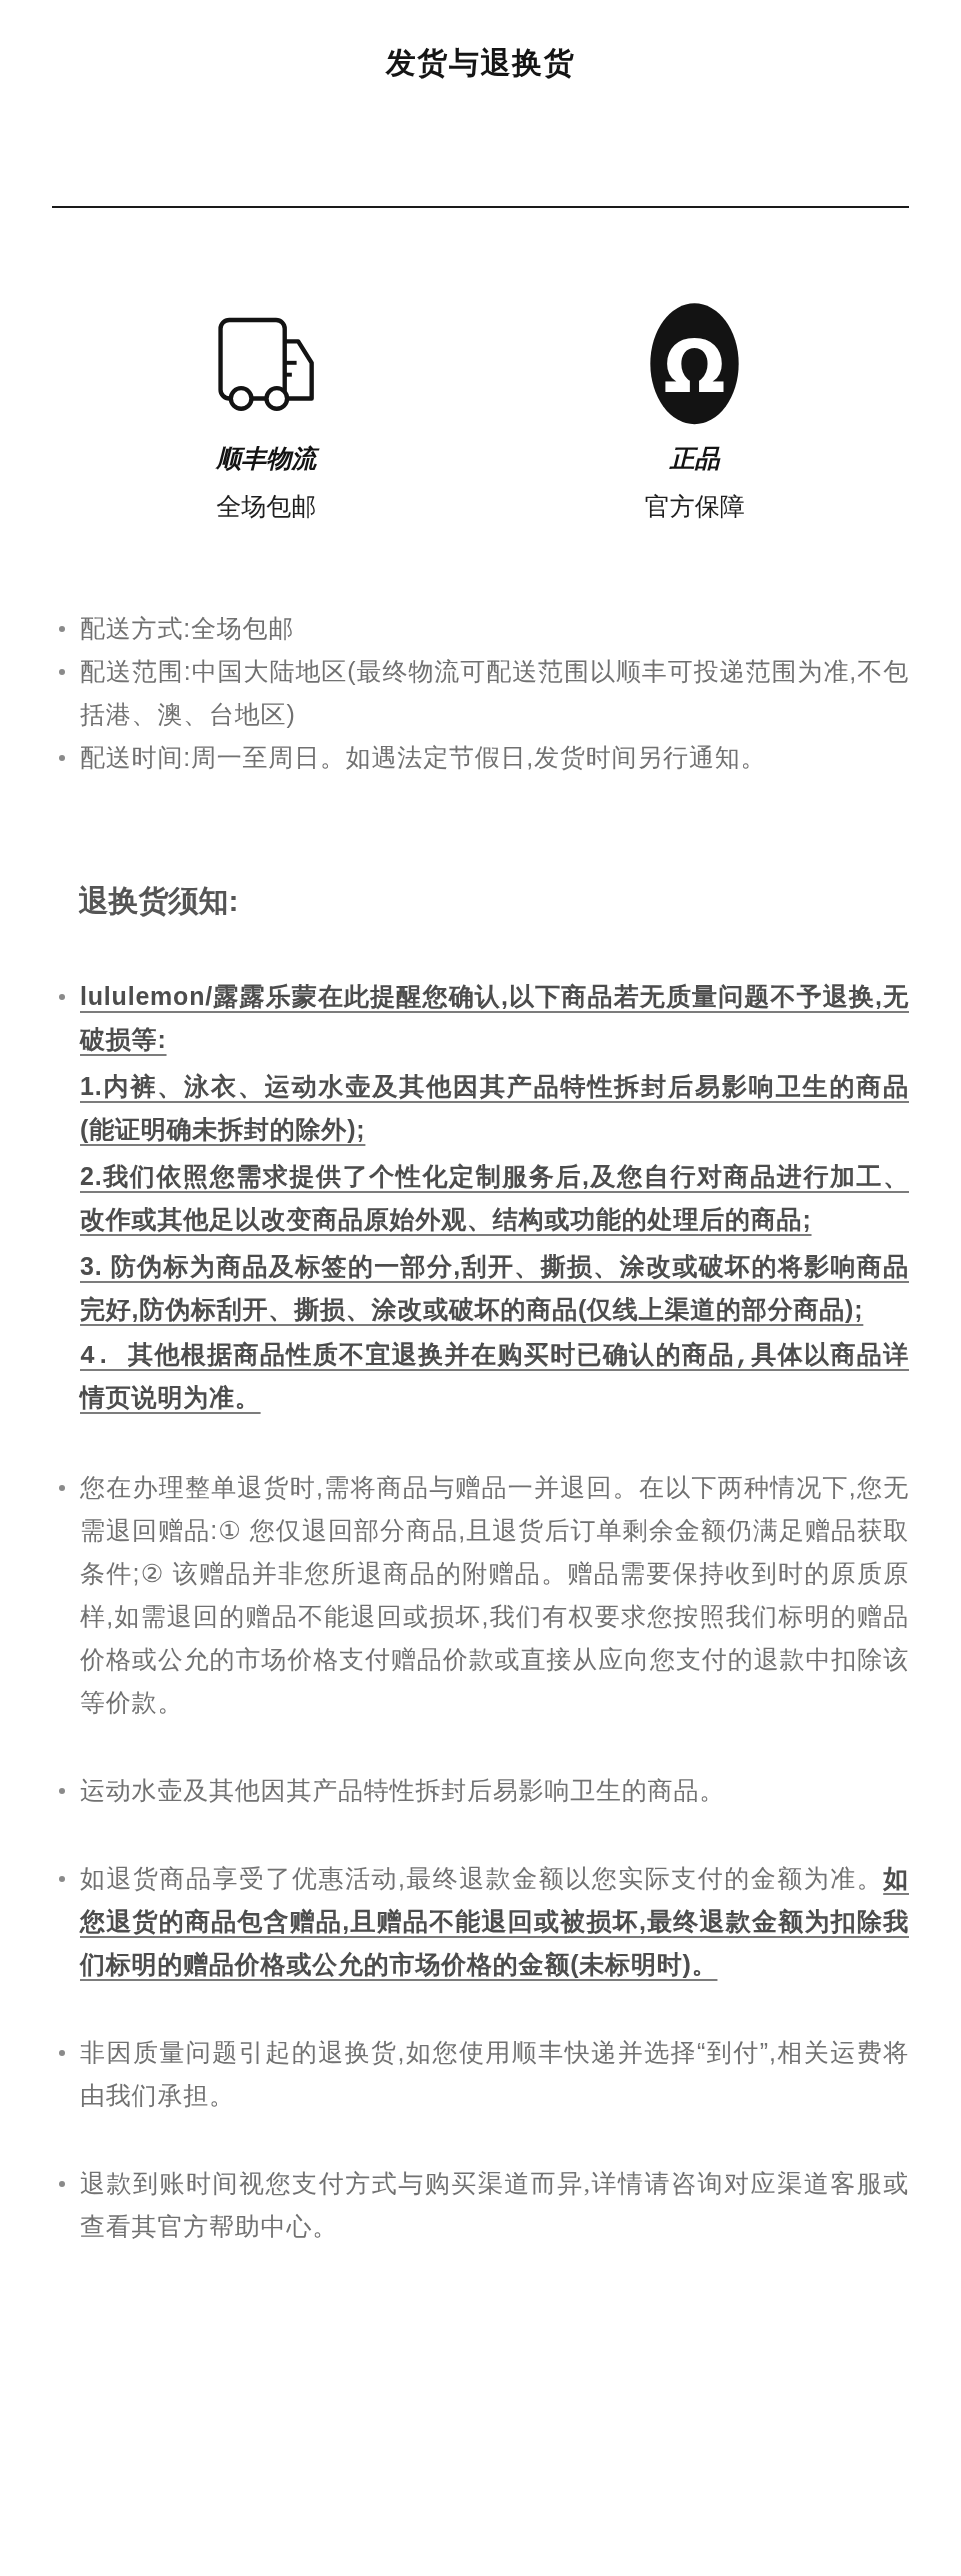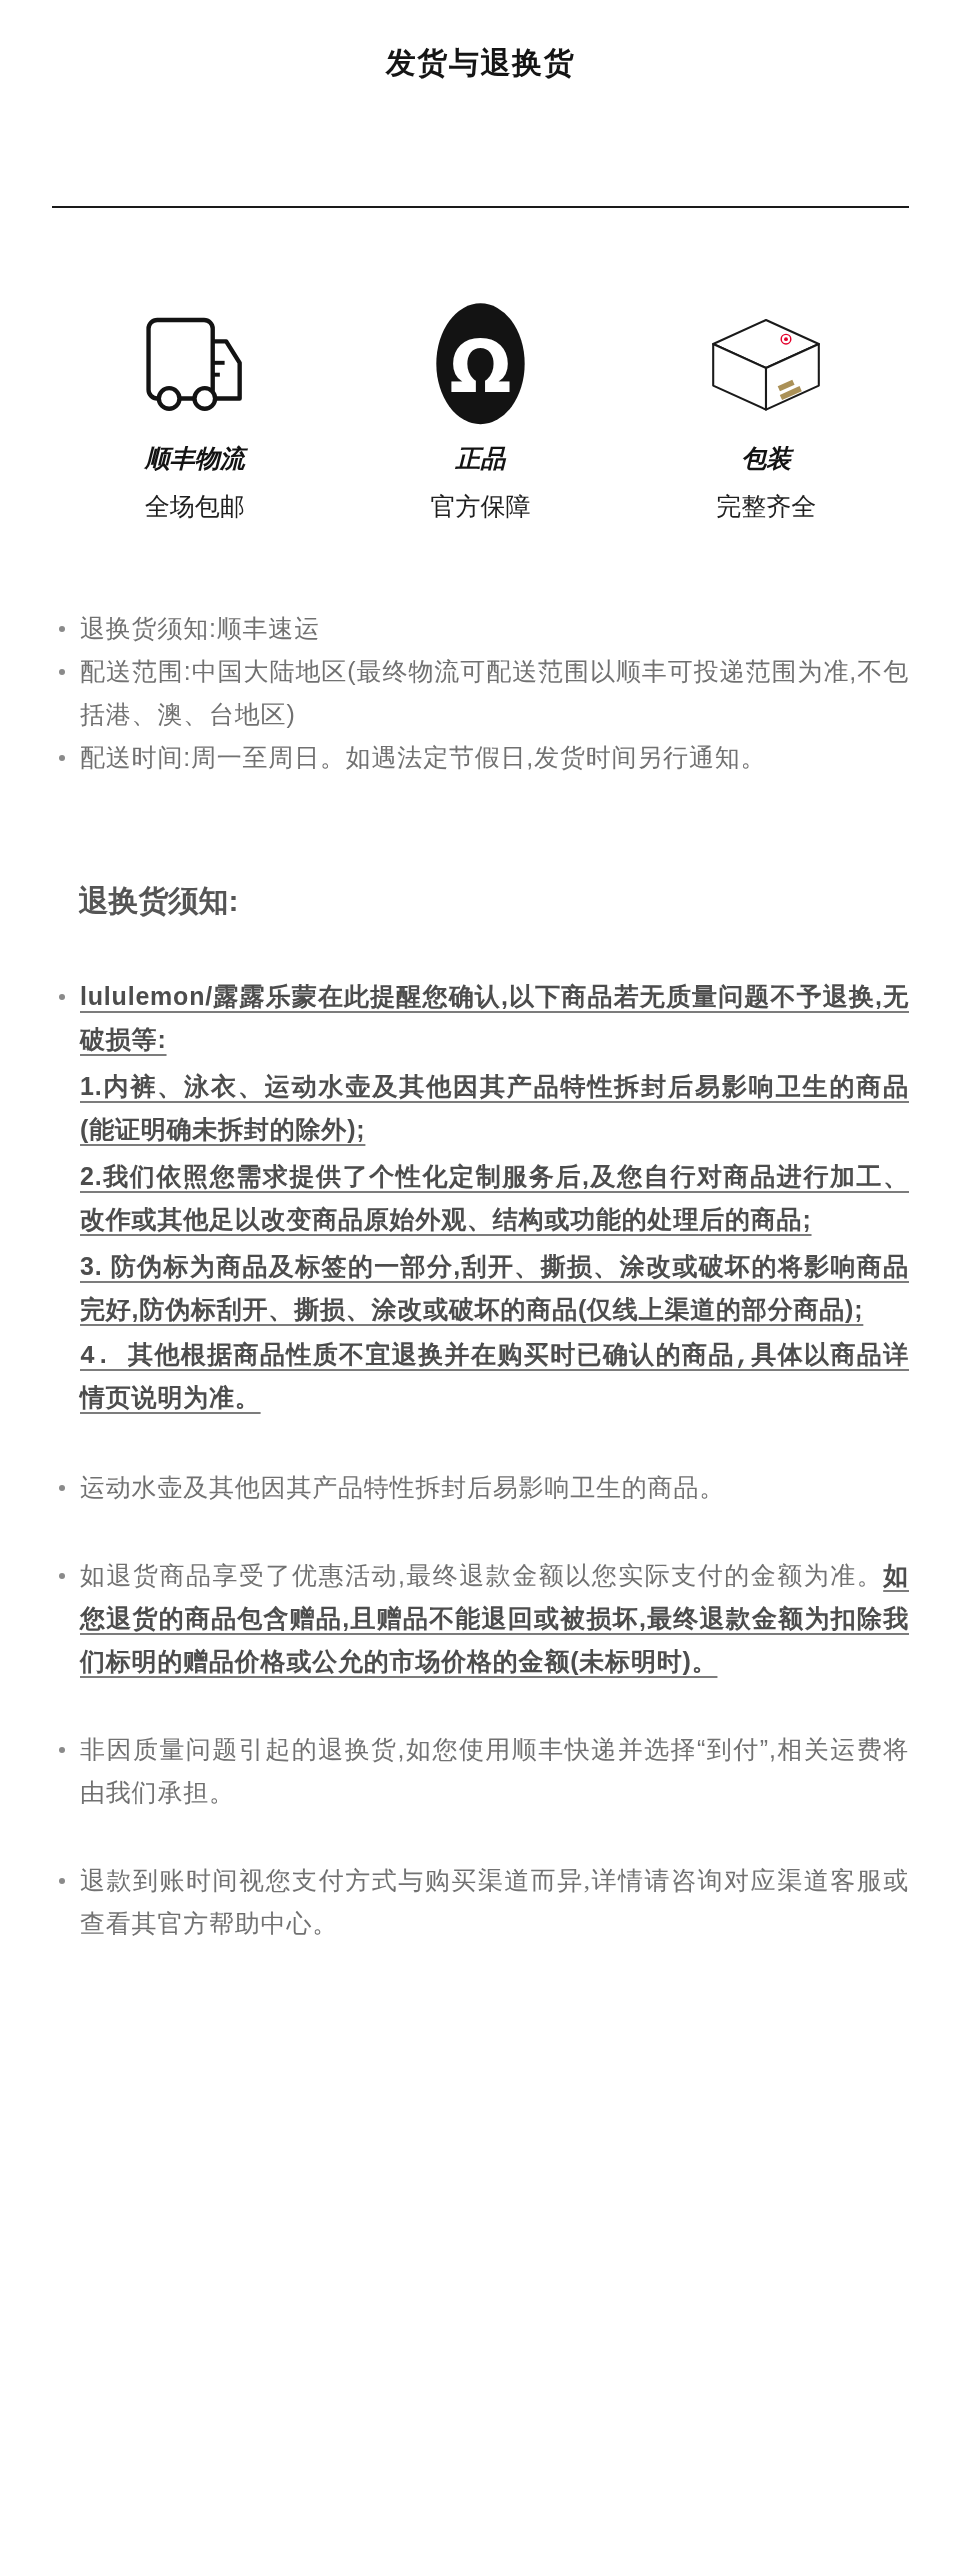--- a/index.html
+++ b/index.html
@@ -86,56 +86,40 @@
       <div class="icon-wrap">
         <svg width="93" height="127" viewBox="0 0 120 160">
           <ellipse cx="60" cy="79" rx="57" ry="78" fill="#131313"></ellipse>
           <text x="60" y="116" text-anchor="middle" font-family="DejaVu Sans, sans-serif" font-size="94" font-weight="bold" fill="#ffffff">Ω</text>
         </svg>
       </div>
       <h2>正品</h2>
       <p>官方保障</p>
     </div>
 
-    <div class="feature">
-      <div class="icon-wrap">
-        <svg width="120" height="98" viewBox="0 0 150 122" fill="none">
-          <polygon points="75,6 141,36 75,66 9,36" fill="#ffffff" stroke="#1a1a1a" stroke-width="2.6" stroke-linejoin="round"></polygon>
-          <polygon points="9,36 75,66 75,118 9,88" fill="#ffffff" stroke="#1a1a1a" stroke-width="2.6" stroke-linejoin="round"></polygon>
-          <polygon points="75,66 141,36 141,88 75,118" fill="#ffffff" stroke="#1a1a1a" stroke-width="2.6" stroke-linejoin="round"></polygon>
-          <circle cx="100" cy="30" r="6" stroke="#e4002b" stroke-width="1.8" fill="none"></circle>
-          <circle cx="100" cy="30" r="2.4" fill="#e4002b"></circle>
-          <g fill="#ab9157" transform="rotate(-24 102 92)">
-            <rect x="92" y="84" width="20" height="7"></rect>
-            <rect x="90" y="95" width="27" height="7"></rect>
-          </g>
-        </svg>
-      </div>
-      <h2>包装</h2>
-      <p>完整齐全</p>
-    </div>
 
   </div>
 
   <ul class="bullets group1">
-      <li><span>退换货须知:顺丰速运</span></li>
+      <li><span>配送方式:全场包邮</span></li>
       <li><span>配送范围:中国大陆地区(最终物流可配送范围以顺丰可投递范围为准,不包括港、澳、台地区)</span></li>
       <li><span>配送时间:周一至周日。如遇法定节假日,发货时间另行通知。</span></li>
     </ul>
 
   <h2 class="section-heading">退换货须知:</h2>
 
   <ul class="bullets group2">
       <li>
         <div class="u blk">lululemon/露露乐蒙在此提醒您确认,以下商品若无质量问题不予退换,无破损等:</div>
         <div class="u blk">1.内裤、泳衣、运动水壶及其他因其产品特性拆封后易影响卫生的商品(能证明确未拆封的除外);</div>
         <div class="u blk">2.我们依照您需求提供了个性化定制服务后,及您自行对商品进行加工、改作或其他足以改变商品原始外观、结构或功能的处理后的商品;</div>
         <div class="u blk">3. 防伪标为商品及标签的一部分,刮开、撕损、涂改或破坏的将影响商品完好,防伪标刮开、撕损、涂改或破坏的商品(仅线上渠道的部分商品);</div>
         <div class="u blk">4. 其他根据商品性质不宜退换并在购买时已确认的商品,具体以商品详情页说明为准。</div>
       </li>
+      <li><span>您在办理整单退货时,需将商品与赠品一并退回。在以下两种情况下,您无需退回赠品:① 您仅退回部分商品,且退货后订单剩余金额仍满足赠品获取条件;② 该赠品并非您所退商品的附赠品。赠品需要保持收到时的原质原样,如需退回的赠品不能退回或损坏,我们有权要求您按照我们标明的赠品价格或公允的市场价格支付赠品价款或直接从应向您支付的退款中扣除该等价款。</span></li>
       <li><span>运动水壶及其他因其产品特性拆封后易影响卫生的商品。</span></li>
       <li><span>如退货商品享受了优惠活动,最终退款金额以您实际支付的金额为准。</span><span class="u">如您退货的商品包含赠品,且赠品不能退回或被损坏,最终退款金额为扣除我们标明的赠品价格或公允的市场价格的金额(未标明时)。</span></li>
       <li><span>非因质量问题引起的退换货,如您使用顺丰快递并选择“到付”,相关运费将由我们承担。</span></li>
       <li><span>退款到账时间视您支付方式与购买渠道而异,详情请咨询对应渠道客服或查看其官方帮助中心。</span></li>
     </ul>
 
 </div>
 
 
 </body></html>

